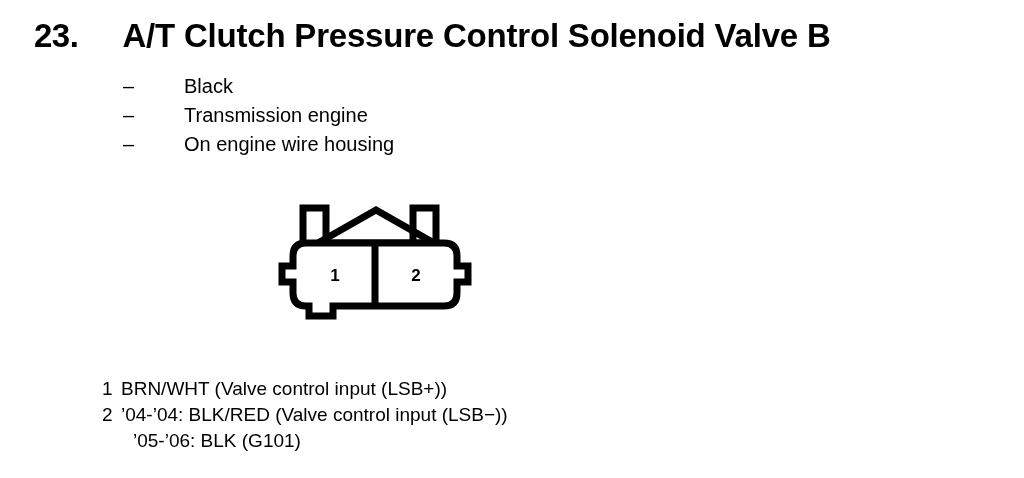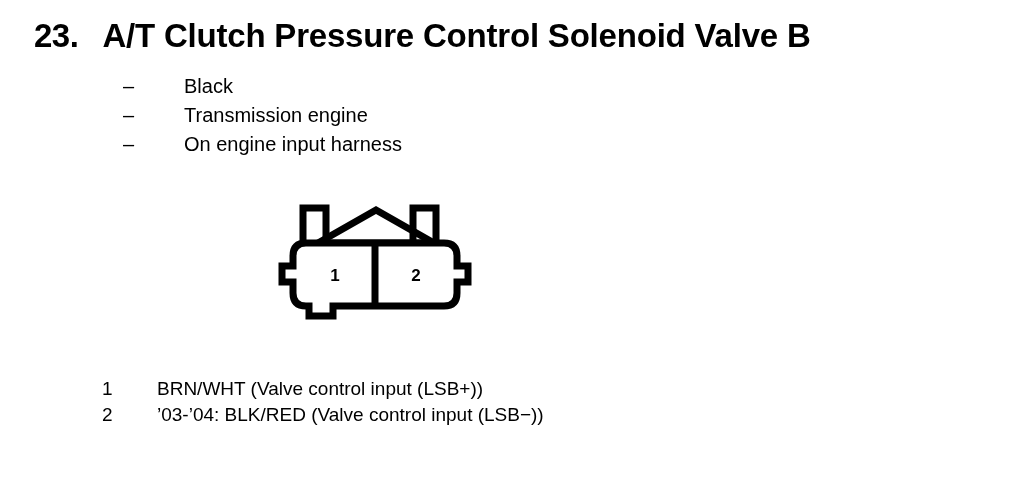--- a/index.html
+++ b/index.html
@@ -38,21 +38,21 @@
   .heading-number {
     font-size: 33px;
     font-weight: bold;
     letter-spacing: -0.5px;
     line-height: 1;
   }
   .heading-title {
     font-size: 33px;
     font-weight: bold;
     line-height: 1;
-    margin-left: 24px;
+    margin-left: 44px;
     letter-spacing: -0.2px;
   }
 
   
   .attr-list {
     position: absolute;
     left: 123px;
     top: 72px;
     list-style: none;
     margin: 0;
@@ -113,21 +113,20 @@
     display: inline-block;
     width: 19px;
     flex: 0 0 19px;
   }
   .legend-text-col {
     display: flex;
     flex-direction: column;
   }
   .legend-text {
     white-space: nowrap;
-    margin-left: 36px;
   }
   .legend-text.sub {
     padding-left: 12px;
   }
 </style>
 </head>
 <body>
 
 <div id="page">
 
@@ -140,21 +139,21 @@
     <li class="attr-item">
       <span class="attr-dash">–</span>
       <span class="attr-label">Black</span>
     </li>
     <li class="attr-item">
       <span class="attr-dash">–</span>
       <span class="attr-label">Transmission engine</span>
     </li>
     <li class="attr-item">
       <span class="attr-dash">–</span>
-      <span class="attr-label">On engine input harness</span>
+      <span class="attr-label">On engine wire housing</span>
     </li>
   </ul>
 
   <div class="connector-wrap">
     <svg class="connector-svg" width="210" height="135" viewBox="0 0 210 135">
 
       <g>
         <path d="M 42 47 L 100 14 L 158 47" fill="none" stroke="#000000" stroke-width="7" stroke-linecap="butt" stroke-linejoin="miter"></path>
         <path d="M 42 47 L 158 47" fill="none" stroke="#000000" stroke-width="7" stroke-linecap="butt"></path>
       </g>
@@ -197,18 +196,19 @@
   <ul class="pin-legend">
     <li class="legend-row">
       <span class="legend-num">1</span>
       <span class="legend-text-col">
         <span class="legend-text">BRN/WHT (Valve control input (LSB+))</span>
       </span>
     </li>
     <li class="legend-row">
       <span class="legend-num">2</span>
       <span class="legend-text-col">
-        <span class="legend-text">’03-’04: BLK/RED (Valve control input (LSB−))</span>
+        <span class="legend-text">’04-’04: BLK/RED (Valve control input (LSB−))</span>
+        <span class="legend-text sub">’05-’06: BLK (G101)</span>
       </span>
     </li>
   </ul>
 
 </div>
 
 </body></html>

